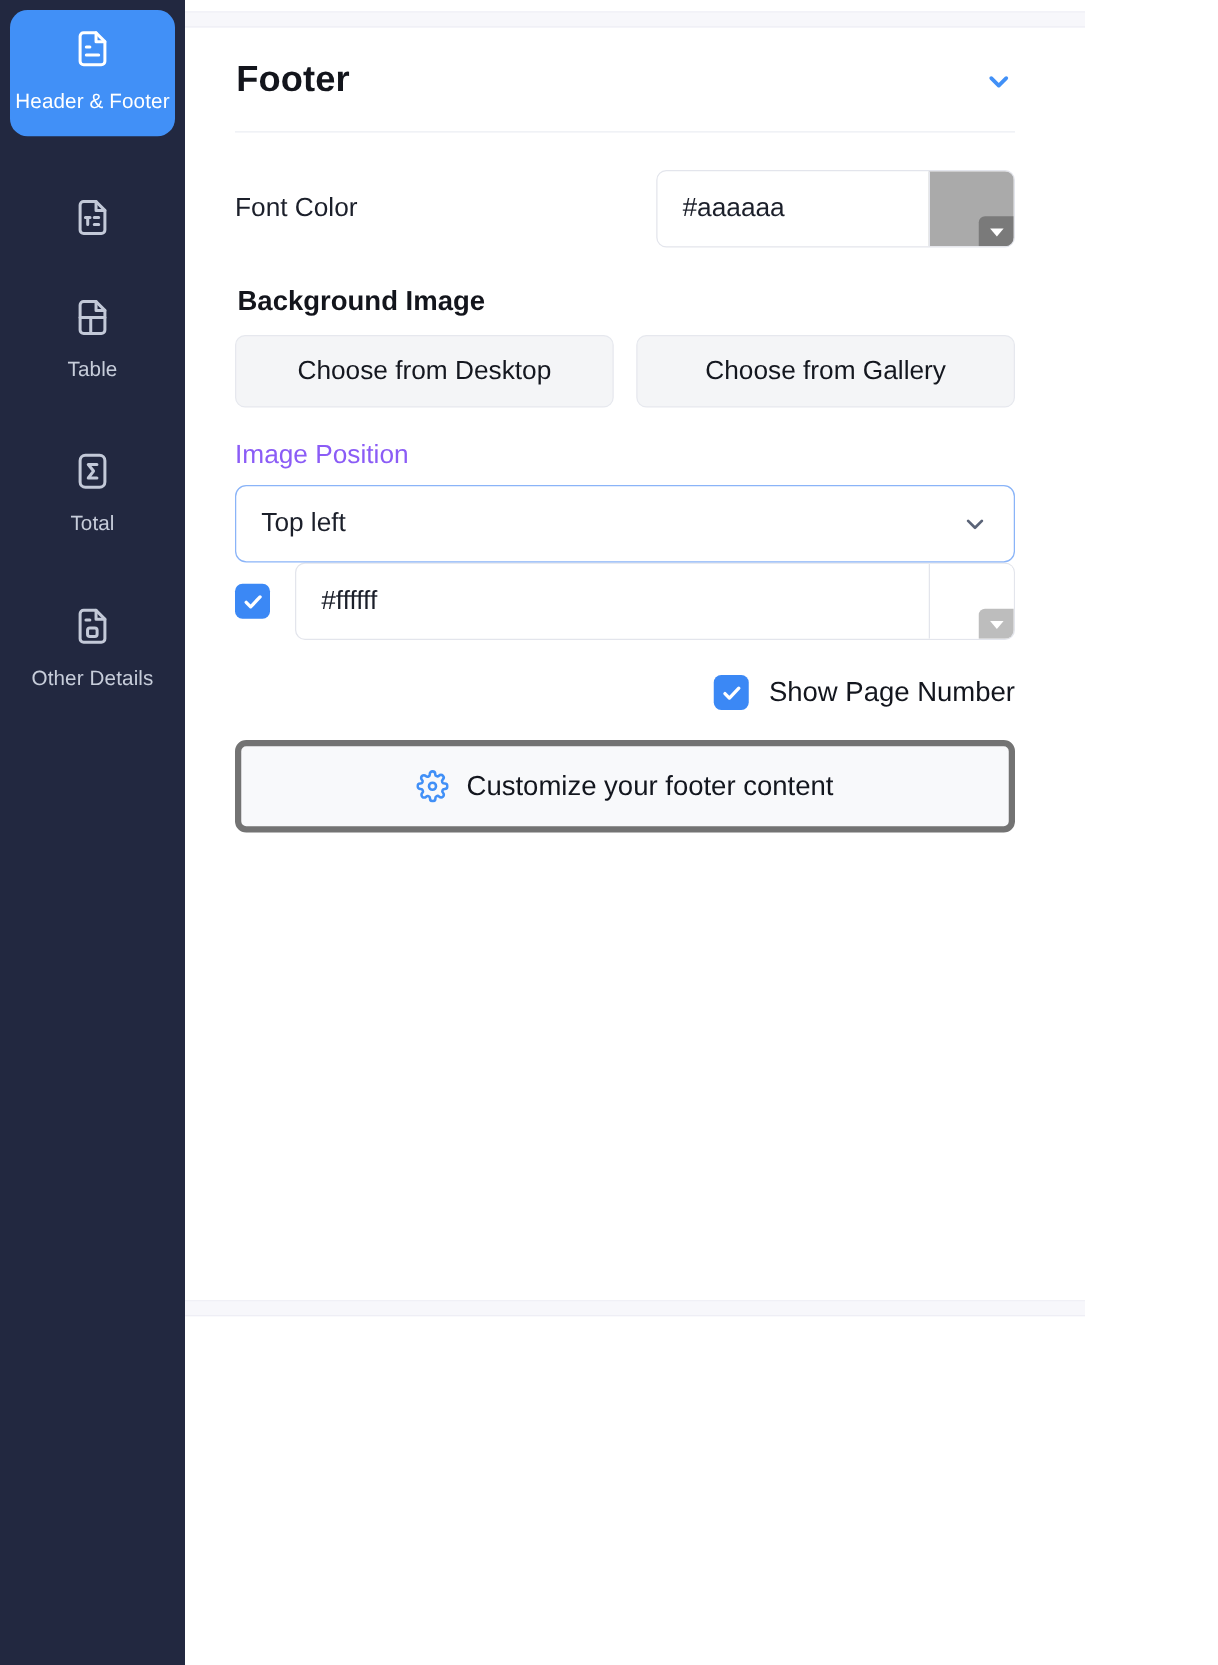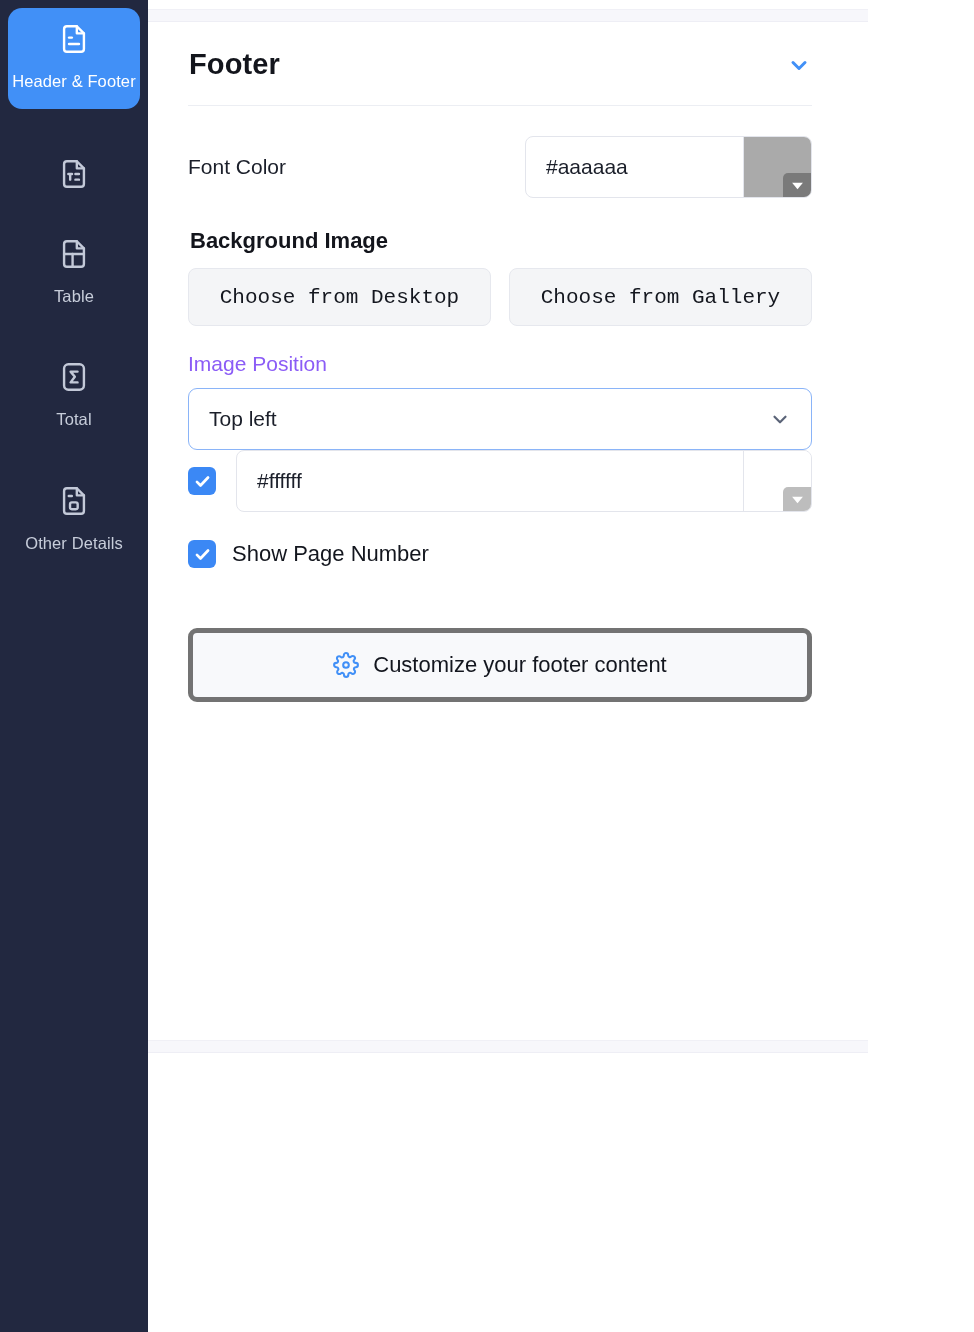--- a/index.html
+++ b/index.html
@@ -175,21 +175,21 @@
     margin: 26px 0 12px 2px;
   }
 
   .btn-row { display: flex; gap: 18px; padding: 0 2px; }
   .ghost-btn {
     flex: 1 1 0;
     height: 58px;
     border: 1px solid #e6e8ee;
     border-radius: 8px;
     background: #f4f5f7;
-    font-family: Liberation Mono, monospace;
+    font-family: Liberation Sans, sans-serif;
     font-size: 21px;
     color: #14171f;
     cursor: pointer;
   }
 
   .select {
     position: relative;
     margin: 0 2px;
     height: 62px;
     border: 1.6px solid #8ab4f8;
@@ -225,22 +225,23 @@
     justify-content: center;
     cursor: pointer;
   }
   .cb svg { width: 19px; height: 19px; color: #fff; }
 
   .check-row {
     display: flex;
     align-items: center;
     gap: 16px;
     padding: 0 2px;
-    margin-bottom: 60px;
-    cursor: pointer;
+    margin-bottom: 24px;
+    cursor: pointer;
+    justify-content: flex-end;
   }
   .check-label { font-size: 22px; color: #13161e; }
 
   .cta {
     margin: 0 2px;
     height: 74px;
     border: 5px solid #737373;
     border-radius: 9px;
     background: #f8f9fb;
     display: flex;

